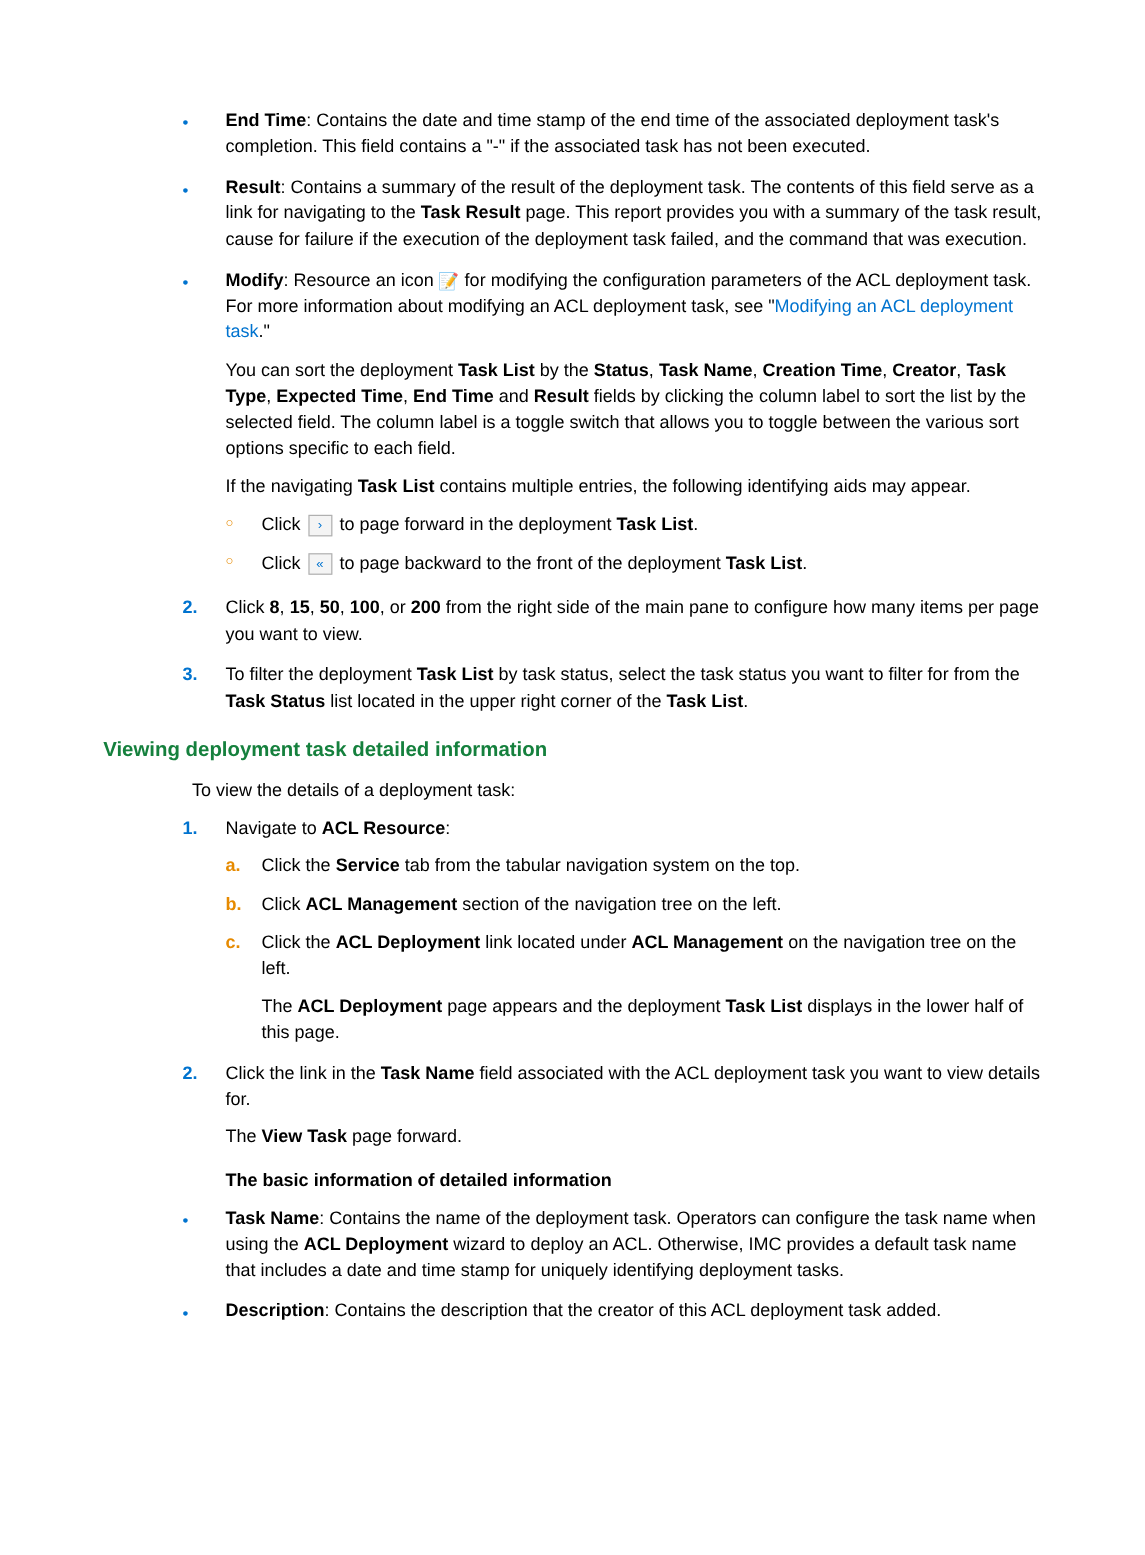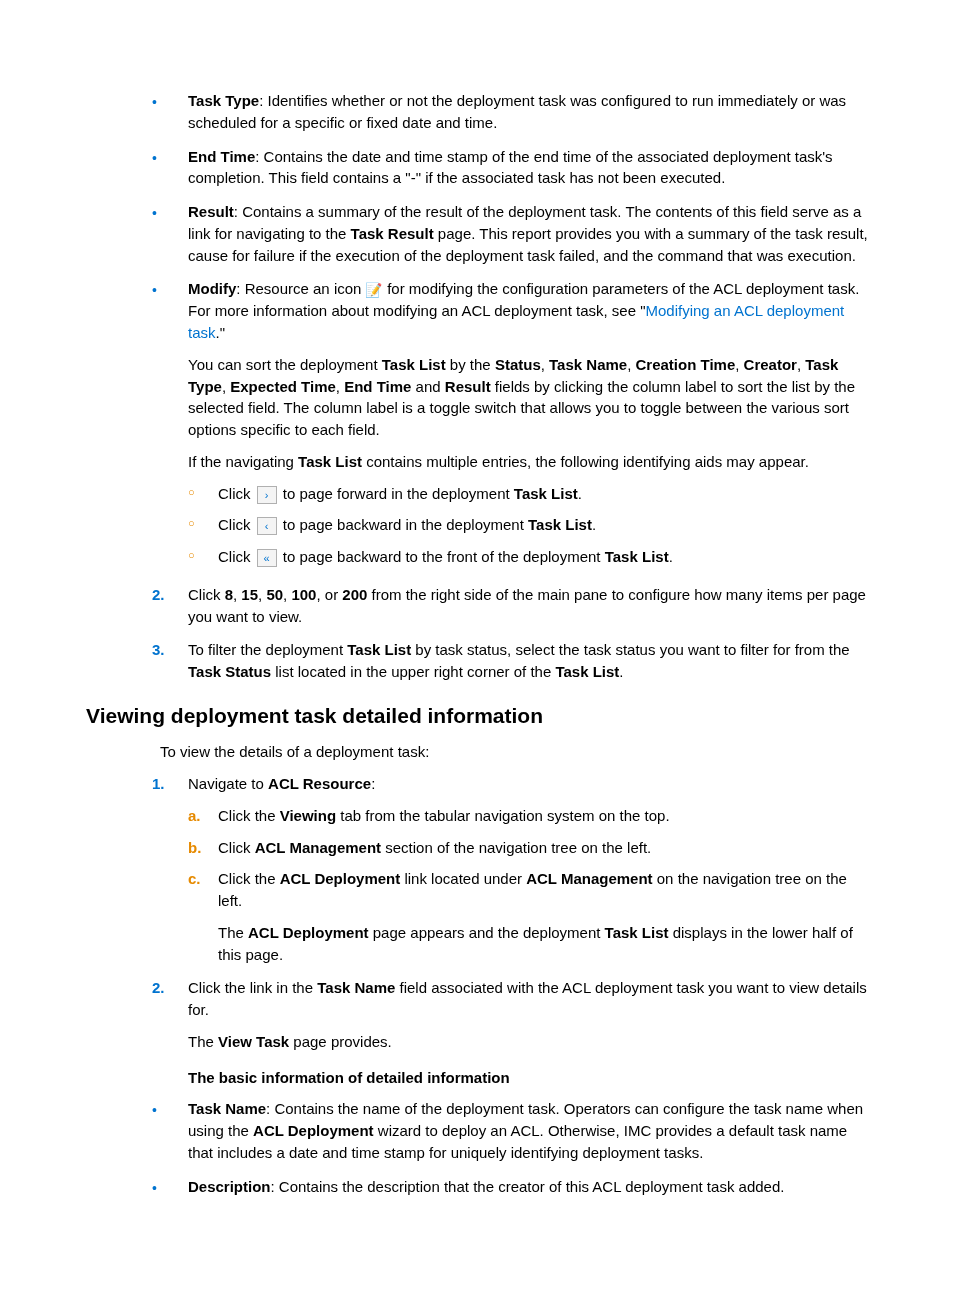--- a/index.html
+++ b/index.html
@@ -86,63 +86,57 @@
     color: #0073cf;
     margin: 0 2px;
   }
   .modify-icon {
     display: inline-block;
     vertical-align: middle;
     font-size: 14px;
     color: #555;
   }
   h2.section {
-    color: #000000;
-    font-size: 21px;
+    color: #15803d;
+    font-size: 17px;
     font-weight: bold;
     margin: 18px 0 10px 0;
   }
   .intro {
     margin: 8px 0 10px 74px;
   }
   .subhead {
     font-weight: bold;
     margin: 14px 0 10px 102px;
   }
 </style>
 </head>
 <body>
 
 <ul class="bullet-list">
-  <li class="bullet-item">
-    <b>Task Type</b><span>: Identifies whether or not the deployment task was configured to run immediately or was scheduled for a specific or fixed date and time.</span>
-  </li>
   <li class="bullet-item">
     <b>End Time</b><span>: Contains the date and time stamp of the end time of the associated deployment task's completion. This field contains a "-" if the associated task has not been executed.</span>
   </li>
   <li class="bullet-item">
     <b>Result</b><span>: Contains a summary of the result of the deployment task. The contents of this field serve as a link for navigating to the </span><b>Task Result</b><span> page. This report provides you with a summary of the task result, cause for failure if the execution of the deployment task failed, and the command that was execution.</span>
   </li>
   <li class="bullet-item">
     <b>Modify</b><span>: Resource an icon </span><span class="modify-icon">📝</span><span> for modifying the configuration parameters of the ACL deployment task. For more information about modifying an ACL deployment task, see "</span><span class="link">Modifying an ACL deployment task</span><span>."</span>
 
     <div class="para-nested">
       <span>You can sort the deployment </span><b>Task List</b><span> by the </span><b>Status</b><span>, </span><b>Task Name</b><span>, </span><b>Creation Time</b><span>, </span><b>Creator</b><span>, </span><b>Task Type</b><span>, </span><b>Expected Time</b><span>, </span><b>End Time</b><span> and </span><b>Result</b><span> fields by clicking the column label to sort the list by the selected field. The column label is a toggle switch that allows you to toggle between the various sort options specific to each field.</span>
     </div>
 
     <div class="para-nested">
       <span>If the navigating </span><b>Task List</b><span> contains multiple entries, the following identifying aids may appear.</span>
     </div>
 
     <ul class="circle-list">
       <li class="circle-item">
         <span>Click </span><span class="nav-icon">›</span><span> to page forward in the deployment </span><b>Task List</b><span>.</span>
-      </li>
-      <li class="circle-item">
-        <span>Click </span><span class="nav-icon">‹</span><span> to page backward in the deployment </span><b>Task List</b><span>.</span>
       </li>
       <li class="circle-item">
         <span>Click </span><span class="nav-icon">«</span><span> to page backward to the front of the deployment </span><b>Task List</b><span>.</span>
       </li>
     </ul>
   </li>
 </ul>
 
 <ol class="num-list">
   <li class="num-item">
@@ -160,40 +154,40 @@
 <div class="intro">To view the details of a deployment task:</div>
 
 <ol class="num-list">
   <li class="num-item">
     <span class="num-marker">1.</span>
     <span>Navigate to </span><b>ACL Resource</b><span>:</span>
 
     <ol class="alpha-list">
       <li class="alpha-item">
         <span class="alpha-marker">a.</span>
-        <span>Click the </span><b>Viewing</b><span> tab from the tabular navigation system on the top.</span>
+        <span>Click the </span><b>Service</b><span> tab from the tabular navigation system on the top.</span>
       </li>
       <li class="alpha-item">
         <span class="alpha-marker">b.</span>
         <span>Click </span><b>ACL Management</b><span> section of the navigation tree on the left.</span>
       </li>
       <li class="alpha-item">
         <span class="alpha-marker">c.</span>
         <span>Click the </span><b>ACL Deployment</b><span> link located under </span><b>ACL Management</b><span> on the navigation tree on the left.</span>
         <div class="para-nested">
           <span>The </span><b>ACL Deployment</b><span> page appears and the deployment </span><b>Task List</b><span> displays in the lower half of this page.</span>
         </div>
       </li>
     </ol>
   </li>
   <li class="num-item">
     <span class="num-marker">2.</span>
     <span>Click the link in the </span><b>Task Name</b><span> field associated with the ACL deployment task you want to view details for.</span>
     <div class="para-nested">
-      <span>The </span><b>View Task</b><span> page provides.</span>
+      <span>The </span><b>View Task</b><span> page forward.</span>
     </div>
   </li>
 </ol>
 
 <div class="subhead">The basic information of detailed information</div>
 
 <ul class="bullet-list">
   <li class="bullet-item">
     <b>Task Name</b><span>: Contains the name of the deployment task. Operators can configure the task name when using the </span><b>ACL Deployment</b><span> wizard to deploy an ACL. Otherwise, IMC provides a default task name that includes a date and time stamp for uniquely identifying deployment tasks.</span>
   </li>

